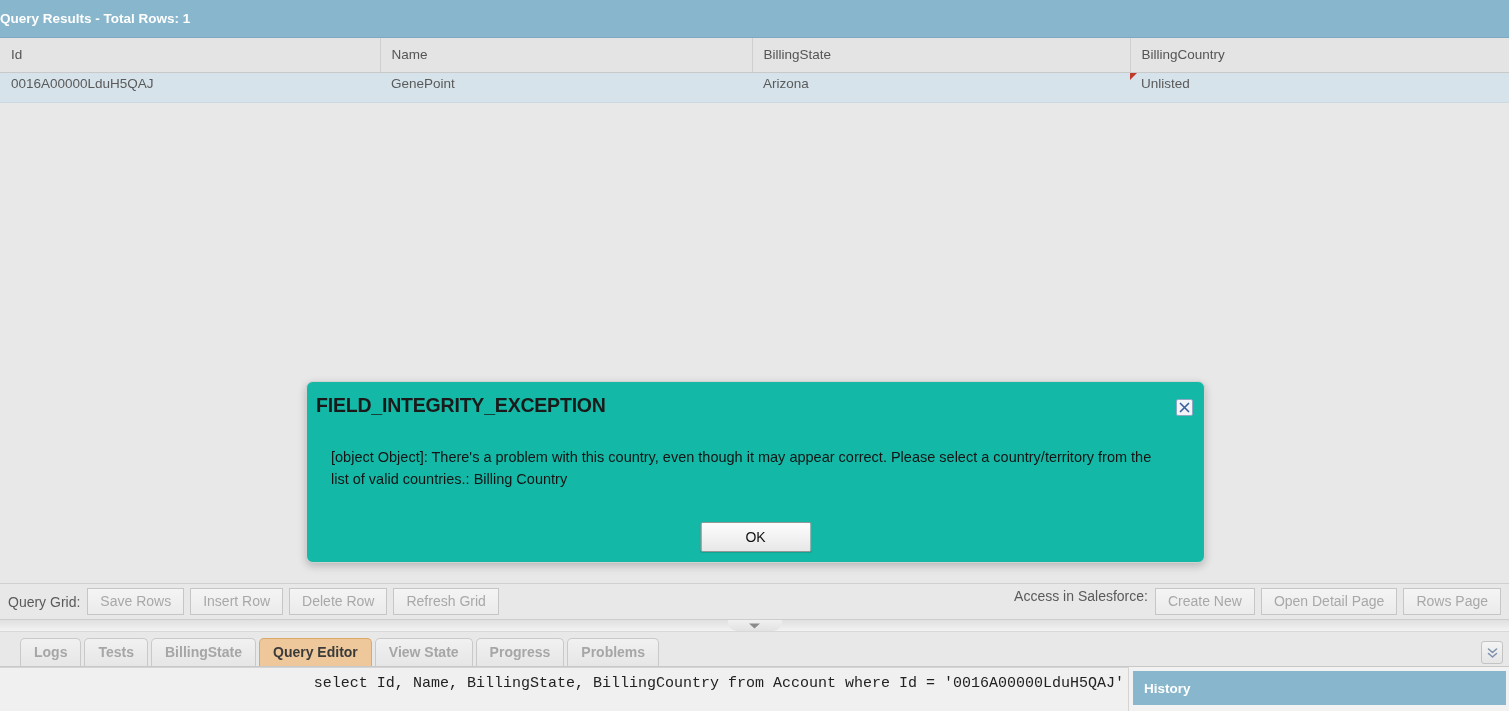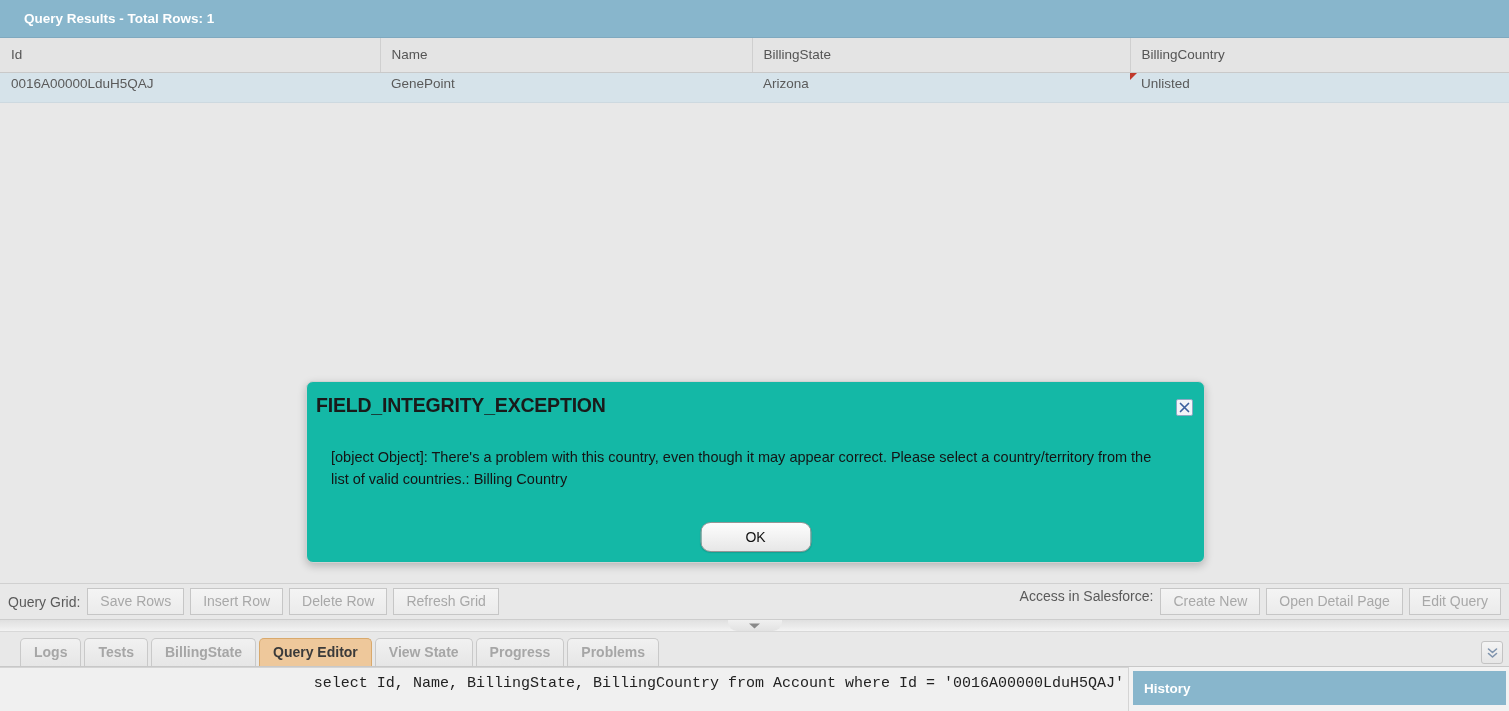--- a/index.html
+++ b/index.html
@@ -27,21 +27,21 @@
     box-sizing: border-box;
   }
   #results-header {
     height: 38px;
     background: #88b6cc;
     color: #ffffff;
     font-weight: bold;
     font-size: 13.5px;
     display: flex;
     align-items: center;
-    padding-left: 24px;
+    padding-left: 0;
     box-sizing: border-box;
     border-bottom: 1px solid #7fa9bf;
   }
 
   
   #results-table {
     width: 100%;
     border-collapse: collapse;
     table-layout: fixed;
     font-size: 13.5px;
@@ -139,21 +139,21 @@
   }
   #modal-ok {
     position: absolute;
     left: 50%;
     transform: translateX(-50%);
     top: 140px;
     width: 111px;
     height: 30px;
     background: linear-gradient(to bottom, #fdfdfd 0%, #f2f2f2 50%, #e7e7e7 100%);
     border: 1px solid #969696;
-    border-radius: 10px;
+    border-radius: 2px;
     color: #111;
     font-size: 14px;
     font-family: "Liberation Sans", sans-serif;
     cursor: pointer;
     box-shadow: 0 1px 1px rgba(0,0,0,0.12);
   }
 
   
   #grid-toolbar {
     position: absolute;
@@ -383,21 +383,21 @@
   <span class="toolbar-label">Query Grid:</span>
   <button class="tb-btn">Save Rows</button>
   <button class="tb-btn">Insert Row</button>
   <button class="tb-btn">Delete Row</button>
   <button class="tb-btn">Refresh Grid</button>
 
   <div id="toolbar-right">
     <span class="toolbar-label">Access in Salesforce:</span>
     <button class="tb-btn">Create New</button>
     <button class="tb-btn">Open Detail Page</button>
-    <button class="tb-btn">Edit Query</button>
+    <button class="tb-btn">Rows Page</button>
   </div>
 </div>
 
 <div id="splitter">
   <div id="splitter-handle">
     <svg width="13" height="8" viewBox="0 0 13 8" aria-hidden="true">
       <path d="M1 1.5 L6.5 6.5 L12 1.5 Z" fill="#8a8a8a"></path>
     </svg>
   </div>
 </div>

